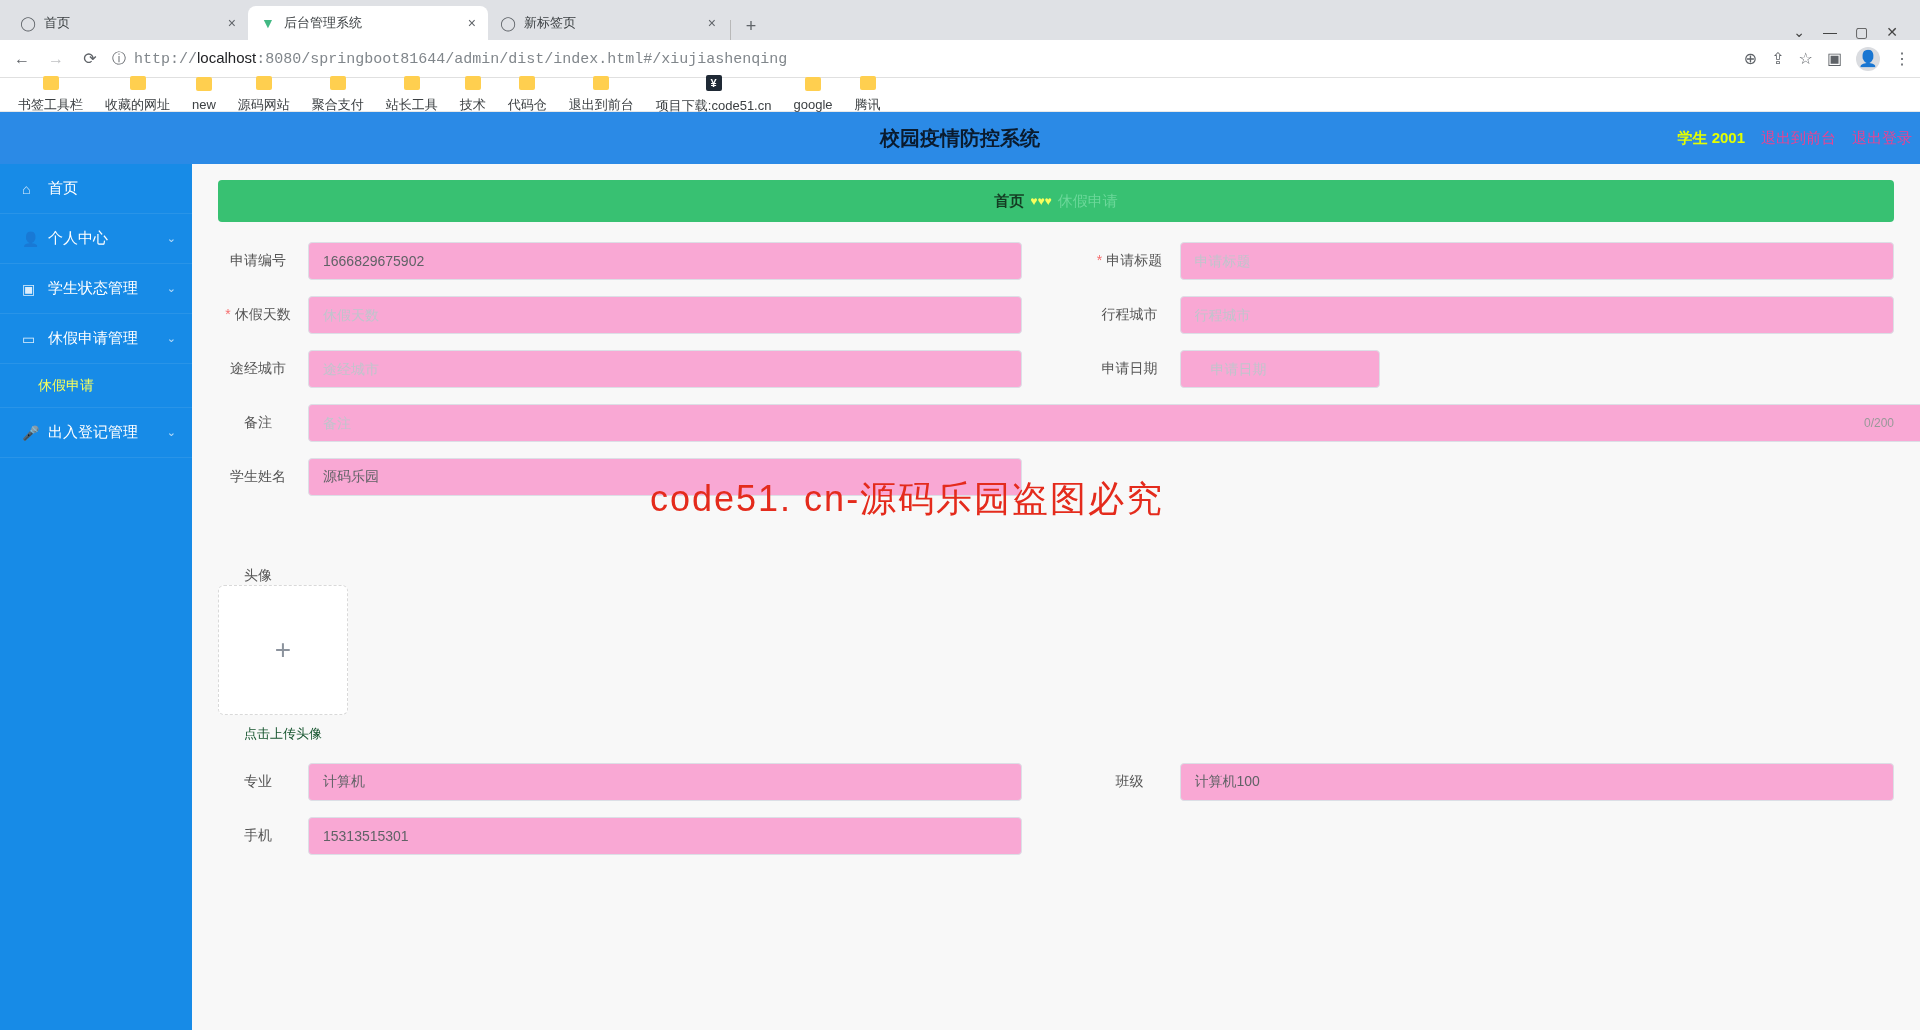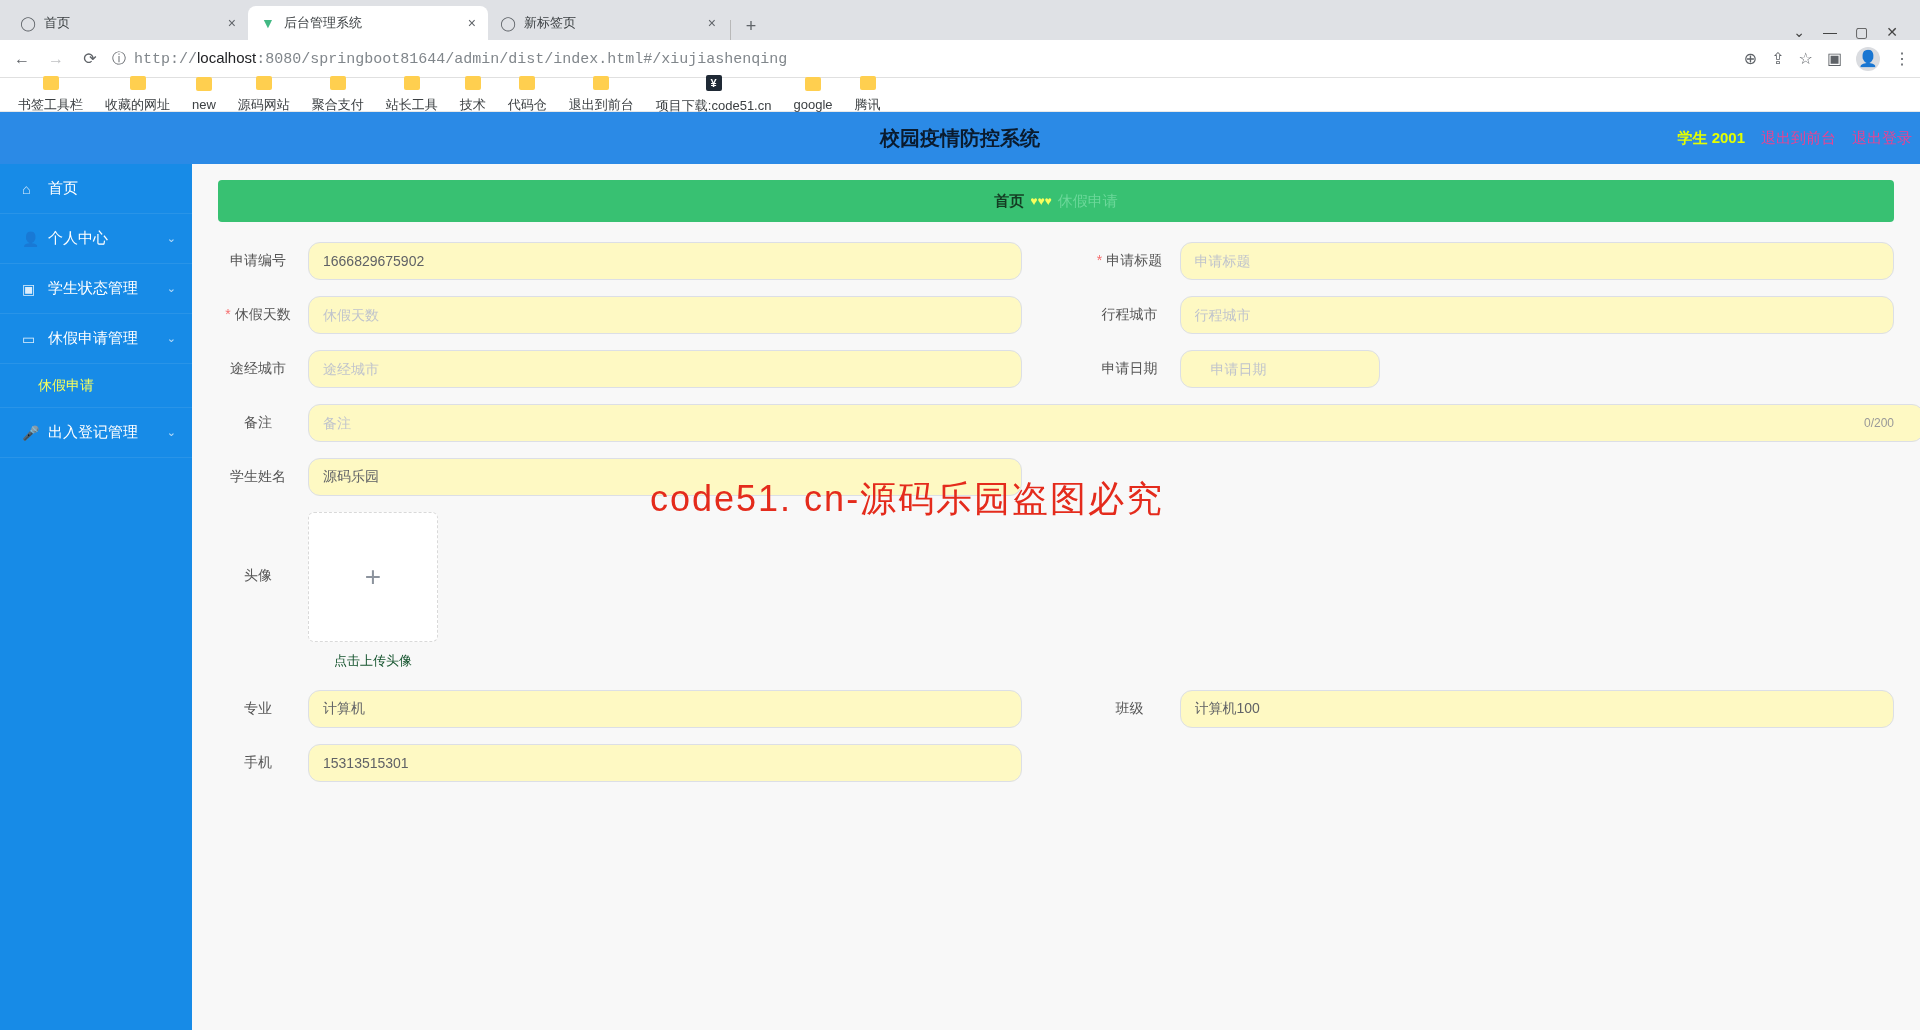--- a/index.html
+++ b/index.html
@@ -50,26 +50,26 @@
 .breadcrumb { background: #38c172; height: 42px; border-radius: 4px; display: flex; align-items: center; justify-content: center; font-size: 15px; margin-bottom: 20px; }
 .breadcrumb .b1 { color: #143c23; font-weight: 600; }
 .breadcrumb .hearts { color: #f9ff5c; margin: 0 6px; font-size: 12px; }
 .breadcrumb .b2 { color: #6cd89a; }
 
 .form { display: flex; flex-wrap: wrap; justify-content: space-between; }
 .form-row { display: flex; align-items: center; width: 48%; margin-bottom: 16px; }
 .form-row.full { width: 100%; }
 .label { width: 80px; text-align: center; font-size: 14px; color: #555; margin-right: 10px; flex-shrink: 0; }
 .label .req { color: #f56c6c; margin-right: 4px; }
-.input { flex: 1; height: 38px; border: 1px solid #dcdfe6; border-radius: 12px; padding: 0 14px; font-size: 14px; color: #606266; background: #fef9c3; outline: none; }
+.input { flex: 1; height: 38px; border: 1px solid #dcdfe6; border-radius: 4px; padding: 0 14px; font-size: 14px; color: #606266; background: #f9a8d4; outline: none; }
 .input::placeholder { color: #c0c4cc; }
 .input.date { max-width: 200px; }
 .char-count { font-size: 12px; color: #999; margin-left: -60px; z-index: 1; }
 
-.upload-row { display: flex; align-items: flex-start; margin-bottom: 20px; }
+.upload-row { display: flex; align-items: flex-start; margin-bottom: 20px; flex-direction: column; }
 .upload-box { display: flex; flex-direction: column; align-items: center; }
 .upload-area { width: 130px; height: 130px; border: 1px dashed #d9d9d9; border-radius: 6px; display: flex; align-items: center; justify-content: center; font-size: 28px; color: #8c939d; background: #fff; }
 .upload-hint { font-size: 13px; color: #14532d; margin-top: 10px; }
 
 .watermark { position: absolute; top: 475px; left: 650px; font-size: 36px; color: #e42b1c; font-weight: 500; pointer-events: none; letter-spacing: 2px; }
 </style>
 </head>
 <body>
 
 <div class="browser-chrome">

